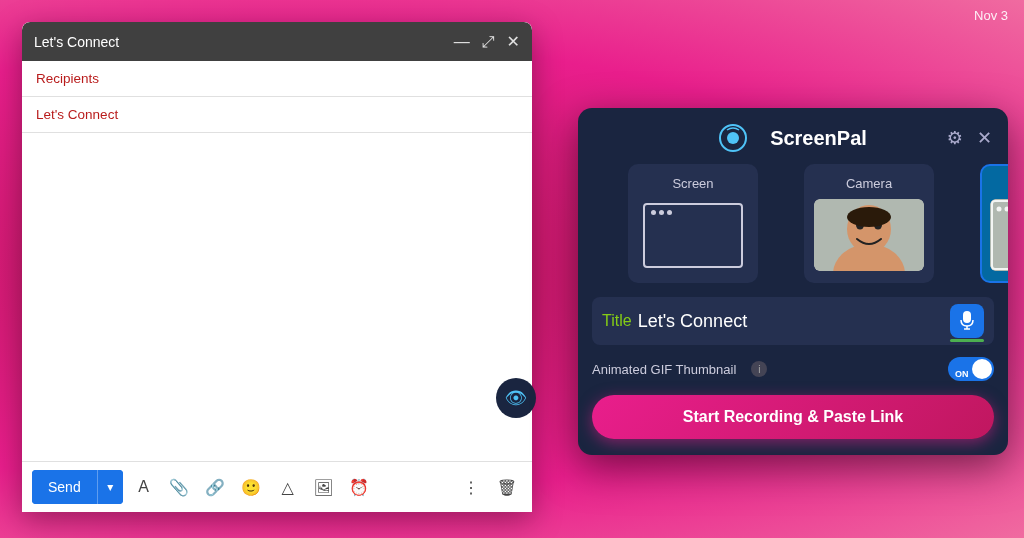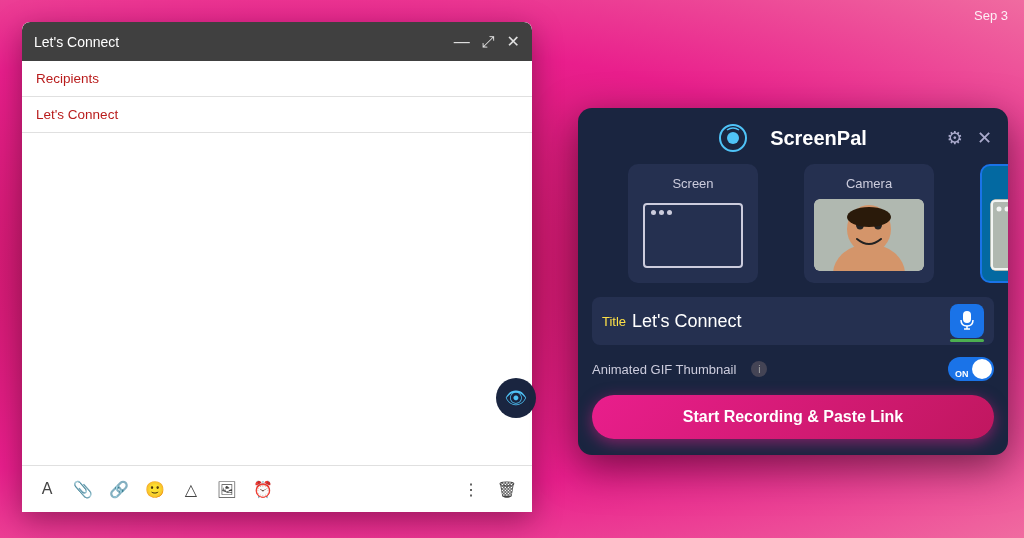--- a/index.html
+++ b/index.html
@@ -310,22 +310,22 @@
       align-items: center;
       margin: 0 14px 12px;
       background: #253050;
       border-radius: 8px;
       padding: 0 10px;
       height: 48px;
       gap: 6px;
     }
 
     .sp-title-label {
-      color: #fde047;
-      font-size: 13px;
+      color: #84cc16;
+      font-size: 16px;
       white-space: nowrap;
       text-align: right;
     }
 
     .sp-title-input {
       flex: 1;
       background: transparent;
       border: none;
       outline: none;
       color: #fff;
@@ -439,21 +439,21 @@
       top: 378px;
       width: 40px;
       height: 40px;
     }
   </style>
 </head>
 <body>
 
 <div class="bg-overlay"></div>
 
-<div class="date-label">Sep 3</div>
+<div class="date-label">Nov 3</div>
 
 <div class="compose-window">
   <div class="compose-header">
     <span class="compose-title">Let's Connect</span>
     <div class="compose-header-actions">
       <span>—</span>
       <span>⤢</span>
       <span>✕</span>
     </div>
   </div>
@@ -462,20 +462,24 @@
     <span>Recipients</span>
   </div>
 
   <div class="compose-field">
     <span>Let's Connect</span>
   </div>
 
   <div class="compose-body"></div>
 
   <div class="compose-toolbar">
+    <div class="send-btn-group">
+      <button class="send-btn">Send</button>
+      <button class="send-dropdown">▾</button>
+    </div>
 
     <div class="toolbar-icon">A</div>
     <div class="toolbar-icon">📎</div>
     <div class="toolbar-icon">🔗</div>
     <div class="toolbar-icon">🙂</div>
     <div class="toolbar-icon">△</div>
     <div class="toolbar-icon">🖼</div>
     <div class="toolbar-icon">⏰</div>
 
     <div class="toolbar-spacer"></div>

